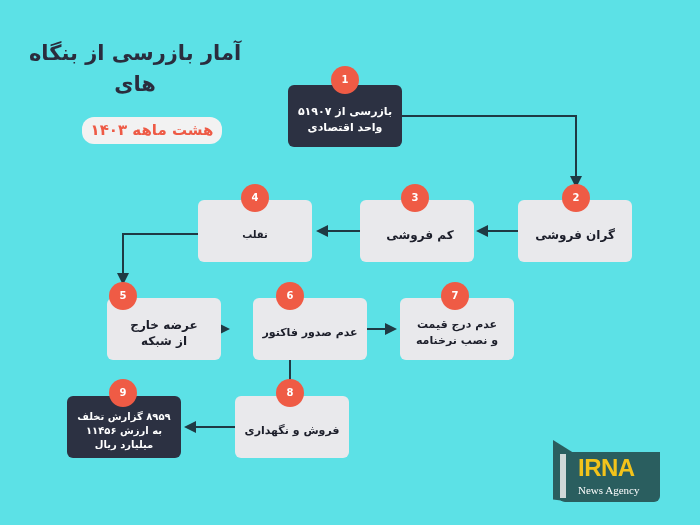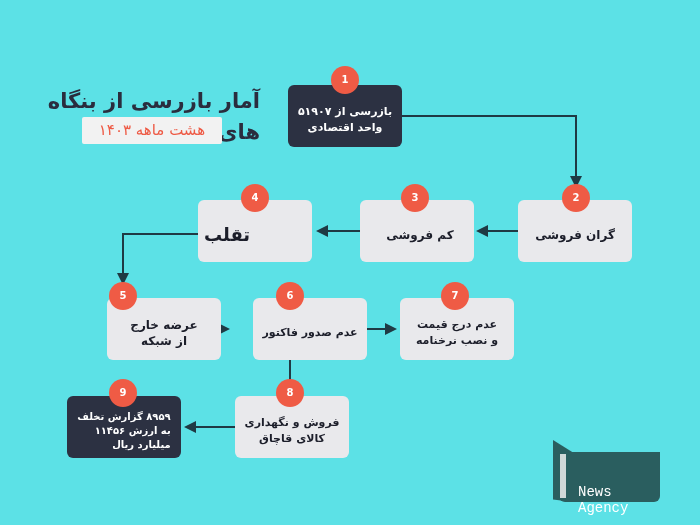--- a/index.html
+++ b/index.html
@@ -1,29 +1,29 @@
 <!DOCTYPE html>
 <html><head>
 <meta charset="utf-8">
 <style>
   html, body { margin:0; padding:0; }
   body { width:700px; height:525px; background:#5ce1e6; position:relative; overflow:hidden; font-family:"DejaVu Sans", sans-serif; }
-  .title { position:absolute; left:10px; top:38px; width:250px; text-align:right; direction:rtl; font-weight:bold; font-size:21px; line-height:31px; color:#2a2d3e;margin-top:48px; }
-  .subtitle { position:absolute; left:82px; top:117px; width:140px; height:27px; background:#f2f2f2; border-radius:2px; text-align:center; direction:rtl; font-weight:normal; font-size:15px; line-height:27px; color:#ee5a45; }
+  .title { position:absolute; left:10px; top:38px; width:250px; text-align:center; direction:rtl; font-weight:bold; font-size:21px; line-height:31px; color:#2a2d3e; }
+  .subtitle { position:absolute; left:82px; top:117px; width:140px; height:27px; background:#f2f2f2; border-radius:12px; text-align:center; direction:rtl; font-weight:bold; font-size:15px; line-height:27px; color:#ee5a45; }
   .box { position:absolute; width:114px; height:62px; border-radius:6px; background:#e9e9ec; color:#1c1e2a; display:flex; align-items:center; justify-content:center; text-align:center; direction:rtl; font-weight:bold; font-size:11px; line-height:16px; box-sizing:border-box; padding:12px 6px 4px; }
   .box.dark { background:#2c3142; color:#ffffff; }
-  .box.big { font-size:18px;justify-content:flex-end; }
+  .box.big { font-size:10px; }
   .badge { position:absolute; width:28px; height:28px; border-radius:50%; background:#ef5b45; color:#fff; font-size:10px; font-weight:bold; line-height:28px; text-align:center; }
   svg.lines { position:absolute; left:0; top:0; width:700px; height:525px; }
   .logo { position:absolute; left:553px; top:440px; width:107px; height:63px; }
   .logo .panel { position:absolute; left:6px; top:12px; width:101px; height:50px; background:#2a5e5f; border-radius:0 0 6px 6px; }
   .logo .flag { position:absolute; left:0; top:0; width:20px; height:62px; background:#2a5e5f; clip-path:polygon(0 0, 100% 20%, 100% 100%, 0 96%); }
   .logo .stripe { position:absolute; left:7px; top:14px; width:6px; height:44px; background:#d0d8d8; }
   .logo .irna { position:absolute; left:25px; top:14px; font-family:"Liberation Sans", sans-serif; font-weight:bold; font-size:24px; color:#f2c31b; letter-spacing:-0.5px; }
-  .logo .news { position:absolute; left:25px; top:44px; font-family:Liberation Mono, monospace; font-size:14px; color:#ffffff; }
+  .logo .news { position:absolute; left:25px; top:44px; font-family:Liberation Serif, serif; font-size:11px; color:#ffffff; }
 </style>
 </head>
 <body>
 
 <div class="title">
   <div>آمار بازرسی از بنگاه های</div>
 </div>
 <div class="subtitle">هشت ماهه ۱۴۰۳</div>
 
 <svg class="lines" viewBox="0 0 700 525">
@@ -92,32 +92,32 @@
   <div>
       <div>عدم درج قیمت</div>
       <div>و نصب نرخنامه</div>
     </div>
 </div>
 <div class="badge" style="left:441px;top:282px;">7</div>
 
 <div class="box" style="left:235px;top:396px;">
   <div>
       <div>فروش و نگهداری</div>
-      <div>کالای قاچاق</div>
     </div>
 </div>
 <div class="badge" style="left:276px;top:379px;">8</div>
 
-<div class="box dark" style="left:67px;top:396px;font-size:10px;line-height:14px;text-align:right;">
+<div class="box dark" style="left:67px;top:396px;font-size:10px;line-height:14px;">
   <div>
       <div>۸۹۵۹ گزارش تخلف</div>
       <div>به ارزش ۱۱۴۵۶</div>
       <div>میلیارد ریال</div>
     </div>
 </div>
 <div class="badge" style="left:109px;top:379px;">9</div>
 
 <div class="logo">
   <div class="flag"></div>
   <div class="panel"></div>
   <div class="stripe"></div>
+  <div class="irna">IRNA</div>
   <div class="news">News Agency</div>
 </div>
 
 </body></html>

